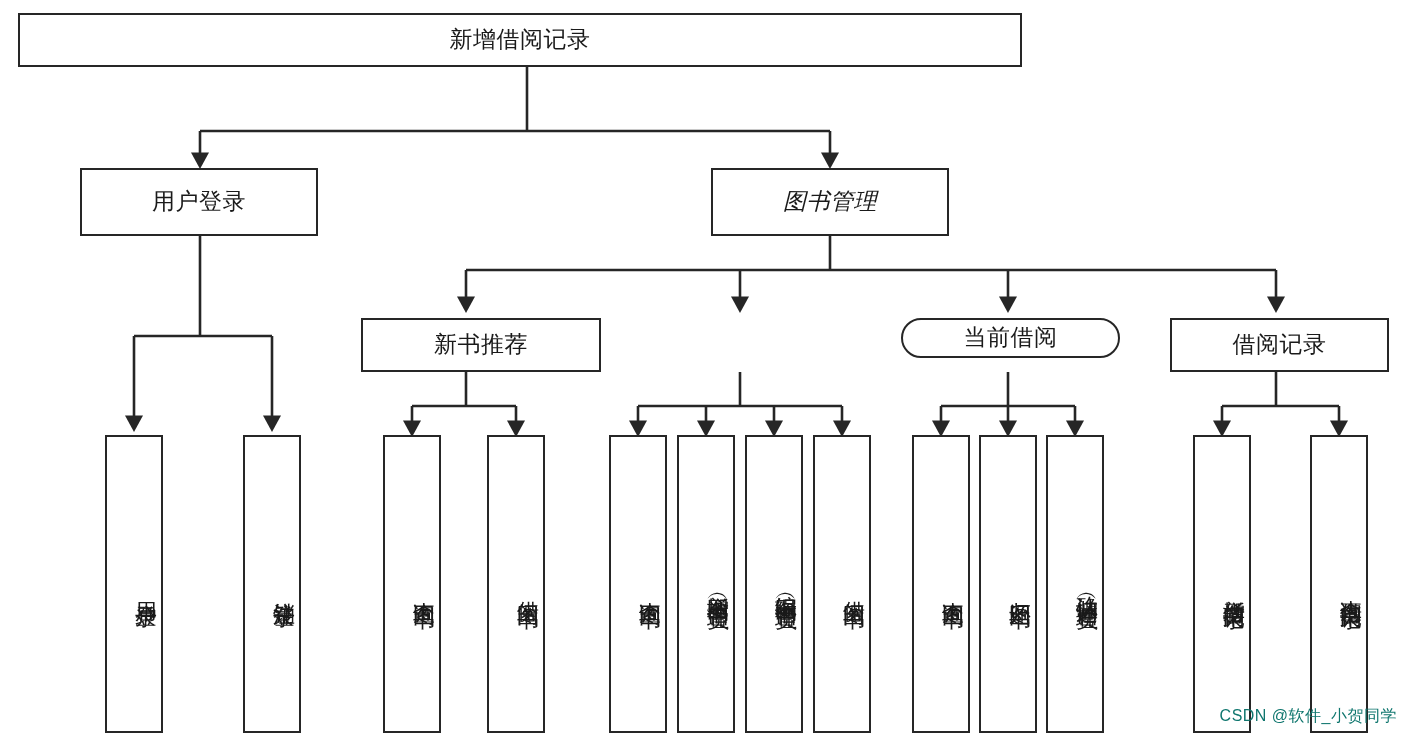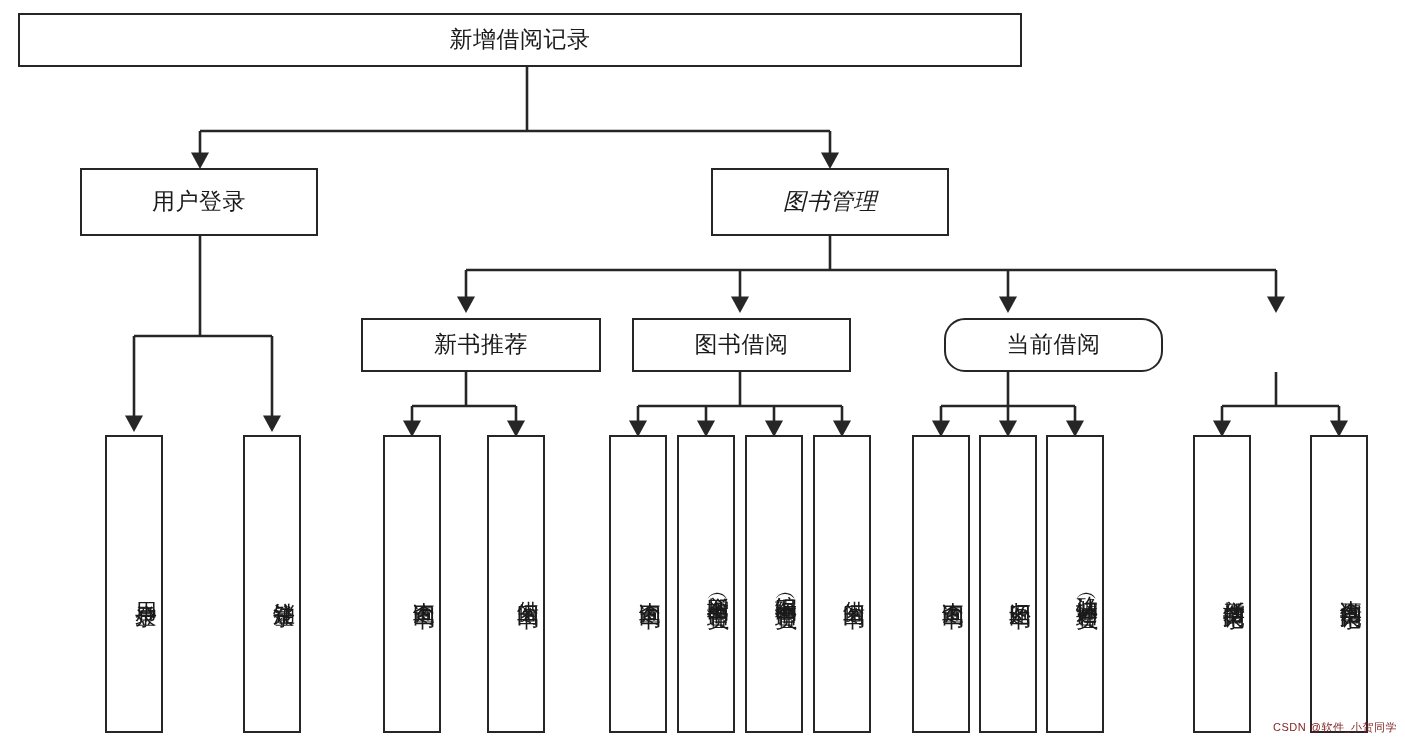--- a/index.html
+++ b/index.html
@@ -61,23 +61,23 @@
     text-orientation: upright;
     display: block;
     white-space: pre-line;
   }
   .node.vert.top-aligned {
     padding-top: 6px;
   }
   #watermark {
     position: absolute;
     right: 8px;
-    bottom: 12px;
-    font-size: 11px;
-    color: #7f1d1d;
+    bottom: 20px;
+    font-size: 16px;
+    color: #0f766e;
     letter-spacing: 0.5px;
     white-space: nowrap;
     user-select: none;
   }
 </style>
 </head>
 <body>
 
 <div id="diagram-root">
 
@@ -139,25 +139,25 @@
   <div class="node horiz" style="left:80px; top:168px; width:238px; height:68px;">
     <span class="label">用户登录</span>
   </div>
   <div class="node horiz" style="left:711px; top:168px; width:238px; height:68px;font-style:italic;">
     <span class="label">图书管理</span>
   </div>
 
   <div class="node horiz" style="left:361px; top:318px; width:240px; height:54px;">
     <span class="label">新书推荐</span>
   </div>
-  <div class="node horiz" style="left:632px; top:318px; width:219px; height:54px;">
-    <span class="label">图书借阅</span>
-  </div>
-  <div class="node horiz" style="left:944px; top:318px; width:219px; height:54px;border-radius:21px;">
+  <div class="node horiz" style="left:901px; top:318px; width:219px; height:40px;border-radius:21px;">
     <span class="label">当前借阅</span>
+  </div>
+  <div class="node horiz" style="left:1170px; top:318px; width:219px; height:54px;">
+    <span class="label">借阅记录</span>
   </div>
 
   <div class="node vert" style="left:105px; top:435px; width:58px; height:298px;">
     <span class="label">用户登录</span>
   </div>
   <div class="node vert" style="left:243px; top:435px; width:58px; height:298px;">
     <span class="label">注销登录</span>
   </div>
 
   <div class="node vert" style="left:383px; top:435px; width:58px; height:298px;">

